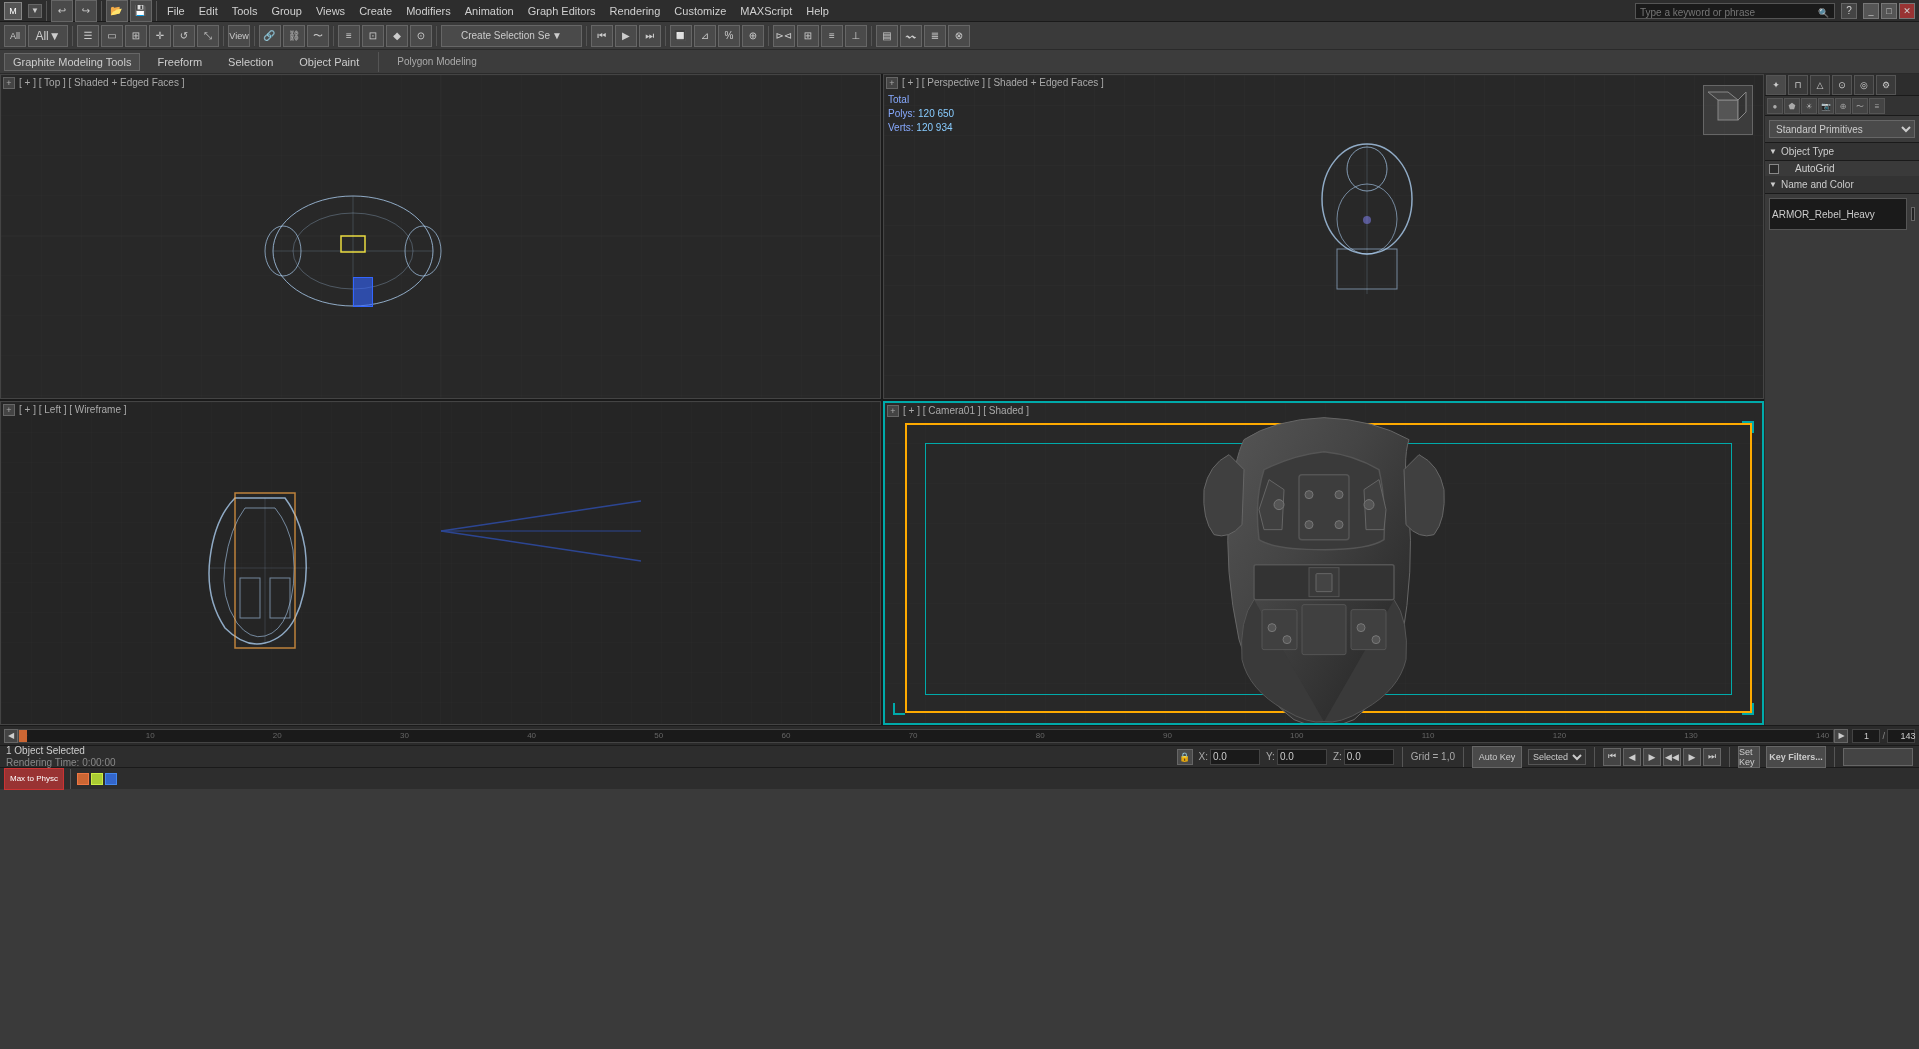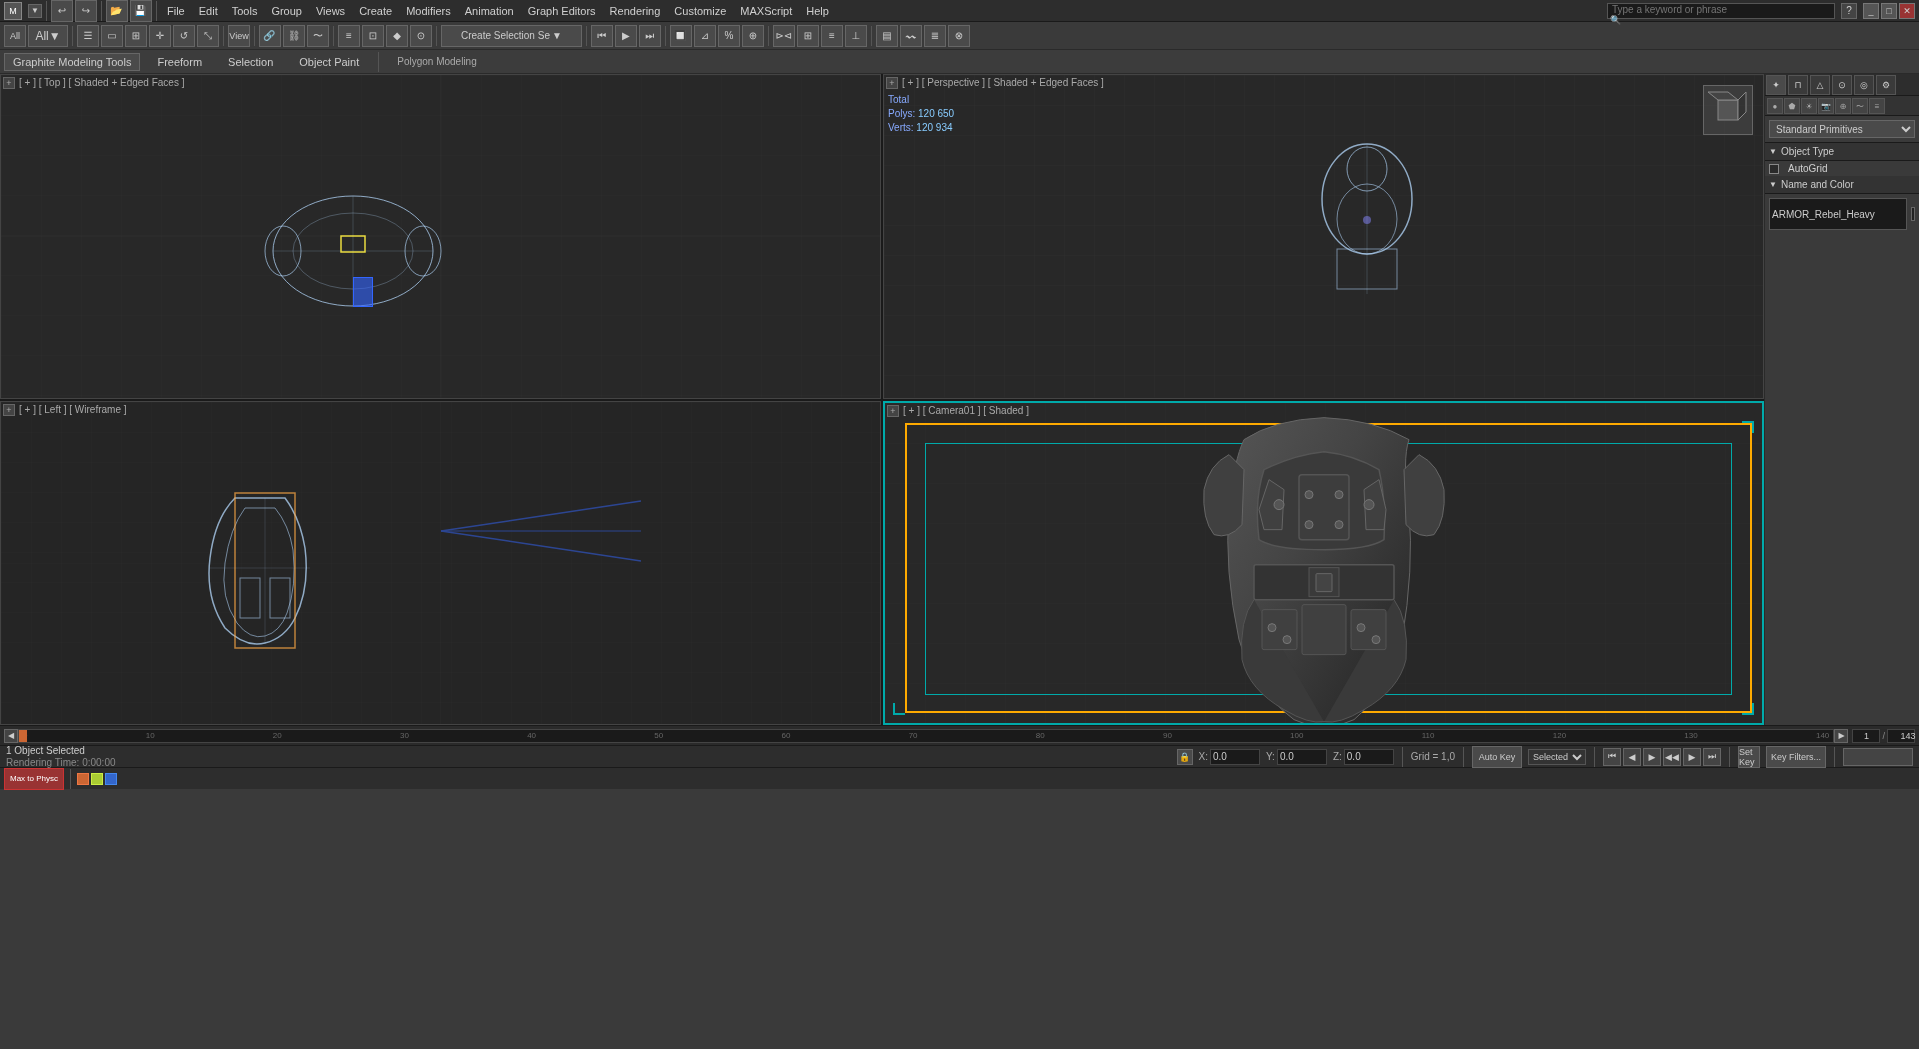--- a/index.html
+++ b/index.html
@@ -34,26 +34,25 @@
     }
     .menu-item {
       padding: 2px 6px;
       cursor: pointer;
       font-size: 11px;
       color: #d0d0d0;
     }
     .search-box {
       margin-left: auto;
       display: flex;
-      align-items: flex-start;
+      align-items: flex-end;
       background: #1a1a1a;
       border: 1px solid #555;
       height: 16px;
-      width: 228px;
-      flex-direction: column;
+      width: 200px;
     }
     .search-box input {
       background: transparent;
       border: none;
       color: #888;
       font-size: 10px;
       width: 180px;
       padding: 0 4px;
       outline: none;
     }
@@ -247,21 +246,21 @@
       border: 1px solid #666;
       color: #ccc;
       font-size: 10px;
       display: flex; align-items: center; justify-content: center;
       cursor: pointer;
     }
     .autogrid-row {
       display: flex;
       align-items: center;
       padding: 2px 4px;
-      gap: 9px;
+      gap: 16px;
       font-size: 10px;
     }
     .checkbox-small {
       width: 10px; height: 10px;
       border: 1px solid #888;
       background: #2a2a2a;
       display: flex; align-items: center; justify-content: center;
     }
     .name-color-section { padding: 4px; }
     .name-color-row {
@@ -823,21 +822,21 @@
     <div class="anim-btn">⏮</div>
     <div class="anim-btn">◀</div>
     <div class="anim-btn">▶</div>
     <div class="anim-btn">◀◀</div>
     <div class="anim-btn">▶</div>
     <div class="anim-btn">⏭</div>
   </div>
   <div class="tb-separator"></div>
 
   <div class="tb-btn" style="font-size:9px;">Set Key</div>
-  <div class="tb-btn" style="width:60px;font-size:9px;">Key Filters...</div>
+  <div class="tb-btn" style="width:60px;font-size:9px;font-weight:bold;">Key Filters...</div>
   <div class="tb-separator"></div>
   <div class="anim-btn" style="width:70px;font-size:9px;"></div>
 </div>
 
 <div class="bottom-bar">
   <div class="tb-btn red-btn" style="width:60px;font-size:8px;">Max to Physc</div>
   <div class="tb-separator"></div>
   <div style="display:flex;gap:2px;">
     <div style="width:12px;height:12px;background:#cc6633;border:1px solid #ee7744;"></div>
     <div style="width:12px;height:12px;background:#aacc33;border:1px solid #ccee44;"></div>

